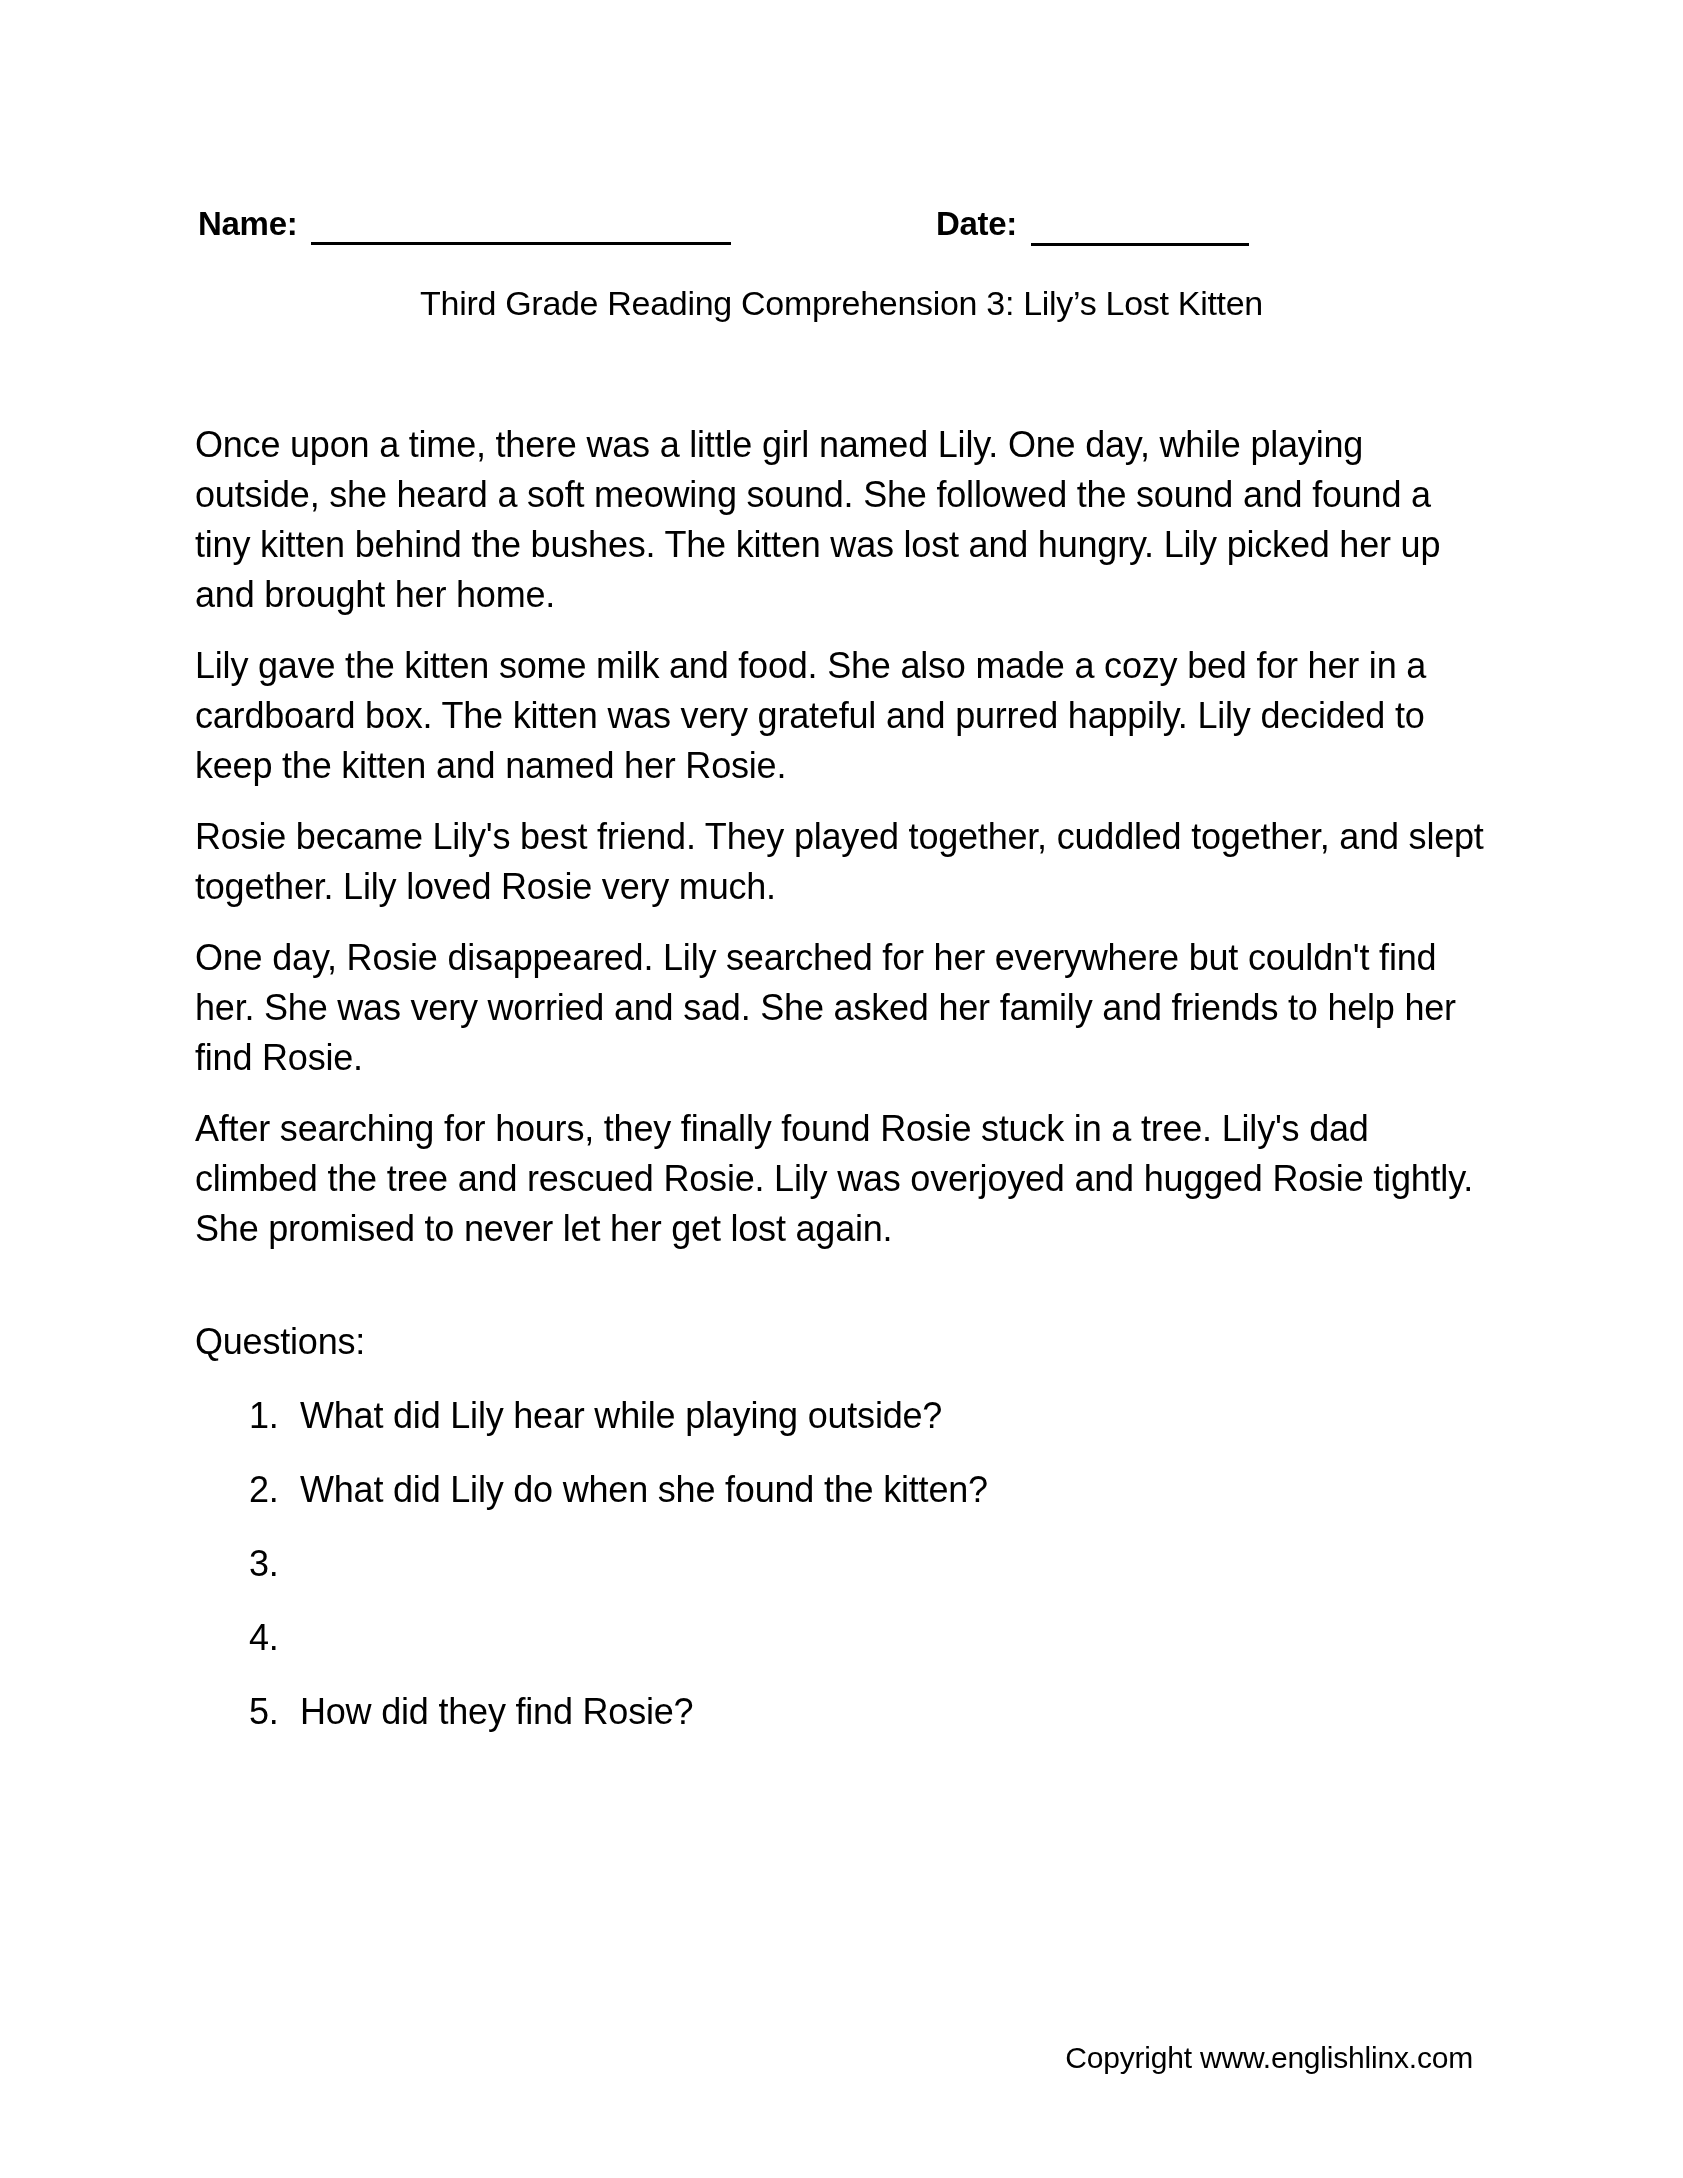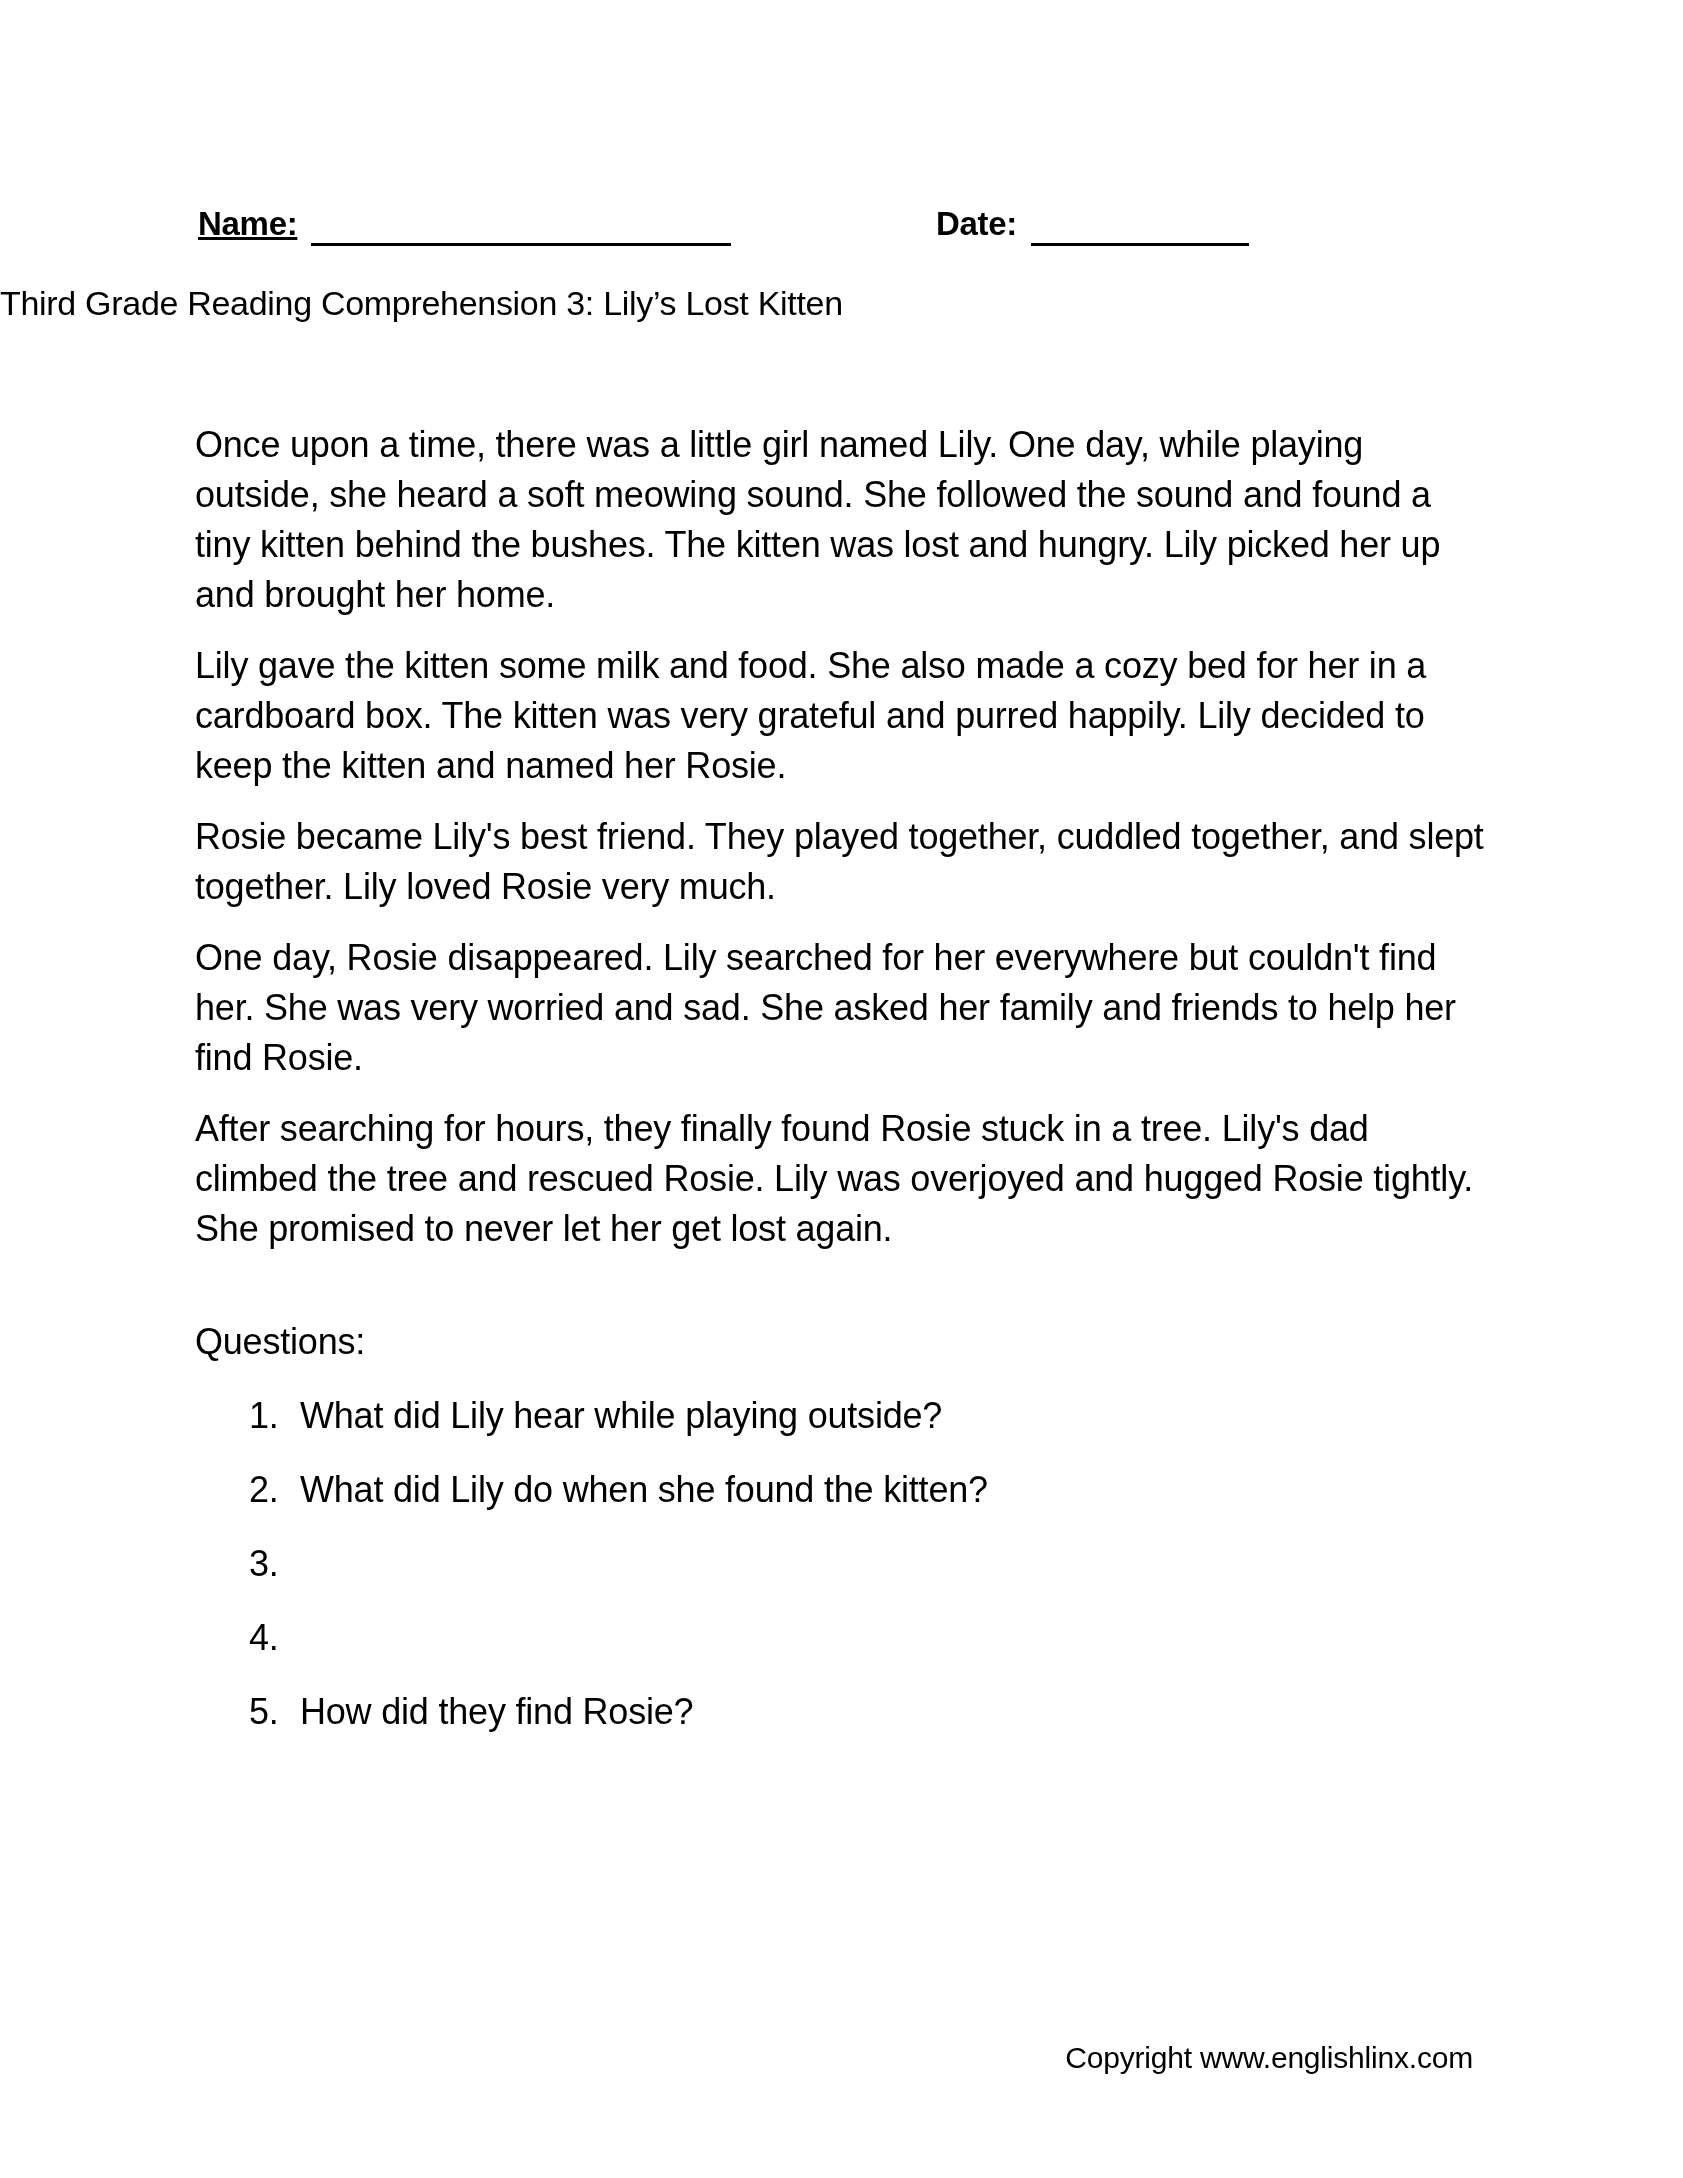--- a/index.html
+++ b/index.html
@@ -21,22 +21,21 @@
     top: 202px;
     left: 198px;
     right: 198px;
     height: 51px;
   }
   .name-group {
     position: absolute;
     left: 0;
     top: 0;
     display: flex;
-    align-items: center;
-    text-decoration: underline;
+    align-items: flex-start;
   }
   .date-group {
     position: absolute;
     left: 738px;
     top: 0;
     display: flex;
     align-items: flex-end;
   }
   .field-label {
     font-size: 33px;
@@ -49,20 +48,21 @@
     border-bottom: 3px solid #000000;
     height: 40px;
   }
   .name-blank { width: 420px; margin-left: 14px; }
   .date-blank { width: 218px; margin-left: 14px; }
   .title {
     position: absolute;
     top: 280px;
     left: 0;
     width: 1683px;
+    text-align: center;
     font-size: 34px;
     letter-spacing: -0.3px;
     line-height: 46px;
   }
   .story {
     position: absolute;
     top: 420px;
     left: 195px;
     width: 1366px;
     font-size: 36px;

